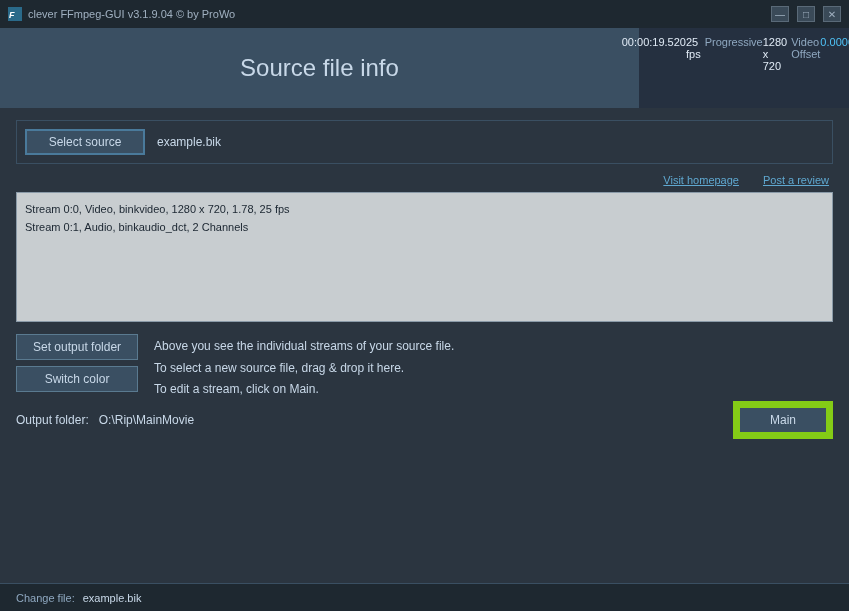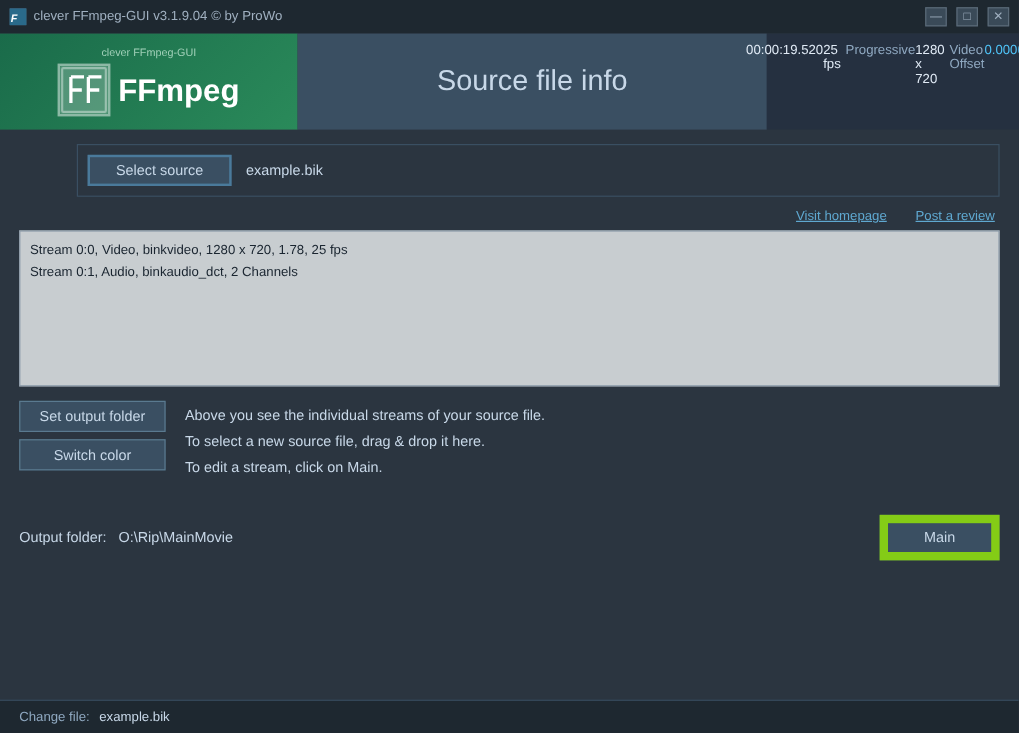--- a/index.html
+++ b/index.html
@@ -142,21 +142,20 @@
 
     
     #select-row {
       display: flex;
       align-items: center;
       gap: 12px;
       margin-bottom: 10px;
       padding: 8px;
       background: #2b3540;
       border: 1px solid #3a4f62;
-      margin-left: 48px;
     }
     #select-source-btn {
       background: #3a4f62;
       border: 2px solid #4a7a9b;
       color: #c8d8e8;
       padding: 4px 14px;
       cursor: pointer;
       font-size: 12px;
       white-space: nowrap;
     }
@@ -192,21 +191,21 @@
       font-size: 11px;
       color: #1a2530;
       line-height: 1.6;
     }
 
     
     #bottom-controls {
       display: flex;
       align-items: flex-start;
       gap: 16px;
-      margin-bottom: 28px;
+      margin-bottom: 0;
     }
     #left-buttons {
       display: flex;
       flex-direction: column;
       gap: 6px;
     }
     .ctrl-btn {
       background: #3a4f62;
       border: 1px solid #5a7a90;
       color: #c8d8e8;
@@ -296,39 +295,20 @@
     <span id="title-bar-text">clever FFmpeg-GUI v3.1.9.04   © by ProWo</span>
   </div>
   <div id="title-bar-controls">
     <div class="title-btn">—</div>
     <div class="title-btn">□</div>
     <div class="title-btn close">✕</div>
   </div>
 </div>
 
 <div id="header">
-  <div id="logo-area">
-    <div id="logo-brand">clever FFmpeg-GUI</div>
-    <div id="logo-main">
-      <div id="logo-icon">
-        <svg width="44" height="44" viewBox="0 0 44 44">
-          <rect width="44" height="44" fill="rgba(255,255,255,0.1)" rx="2"></rect>
-          <rect x="2" y="2" width="40" height="40" fill="none" stroke="rgba(255,255,255,0.4)" stroke-width="2" rx="1"></rect>
-
-          <line x1="10" y1="10" x2="22" y2="10" stroke="white" stroke-width="3"></line>
-          <line x1="10" y1="10" x2="10" y2="34" stroke="white" stroke-width="3"></line>
-          <line x1="10" y1="22" x2="20" y2="22" stroke="white" stroke-width="3"></line>
-          <line x1="26" y1="10" x2="38" y2="10" stroke="white" stroke-width="3"></line>
-          <line x1="26" y1="10" x2="26" y2="34" stroke="white" stroke-width="3"></line>
-          <line x1="26" y1="22" x2="36" y2="22" stroke="white" stroke-width="3"></line>
-        </svg>
-      </div>
-      <div id="logo-text">FFmpeg</div>
-    </div>
-  </div>
   <div id="source-title-area">
     <div id="source-title">Source file info</div>
   </div>
   <div id="info-area">
     <div class="info-row">
       <span class="info-value">00:00:19.520</span>
       <span class="info-value">25 fps</span>
     </div>
     <div class="info-row">
       <span class="info-label">Progressive</span>

